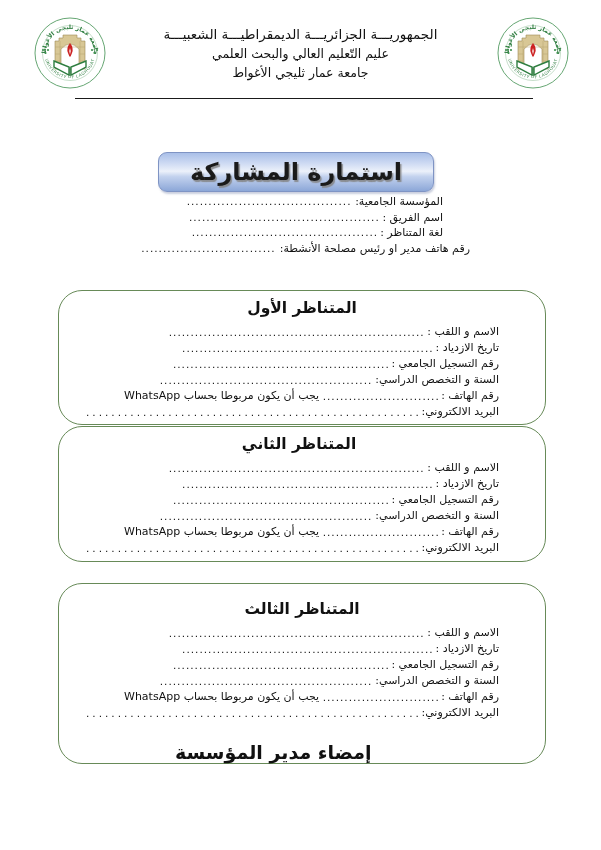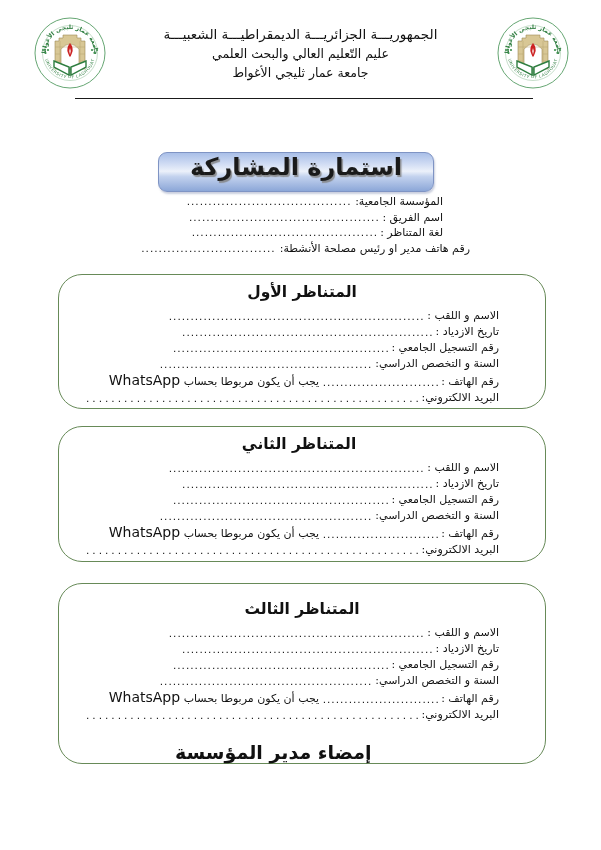--- a/index.html
+++ b/index.html
@@ -24,21 +24,21 @@
   .header-rule {
     position:absolute; top:98px; left:75px; width:458px; height:0;
     border-top:1.5px solid #1a1a1a;
   }
 
   
   .title-box {
     position:absolute; top:152px; left:158px; width:276px; height:40px;
     border:1px solid #7f94c4; border-radius:9px;
     background:linear-gradient(180deg,#a9bfe8 0%,#cfdbf3 28%,#ecf1fa 48%,#c3d2ee 62%,#8ca7d8 100%);
-    display:flex; justify-content:center;
+    display:flex; align-items:center; justify-content:center;
     box-shadow:1px 2px 2px rgba(150,160,190,.5);
   }
   .title-box .title-text {
     direction:rtl; font-size:24px; font-weight:bold; color:#1a1a1a;
     text-shadow:1.5px 1.5px 1px rgba(130,130,130,.85);
     white-space:nowrap; letter-spacing:1px;
   }
 
   
   .general-fields {
@@ -57,29 +57,29 @@
   .d255{width:255px;} .d250{width:250px;} .d215{width:215px;} .d212{width:212px;}
   .d115{width:115px;}
   .dspaced{width:332px; letter-spacing:3px;}
 
   
   .section-box {
     position:absolute; left:58px; width:488px;
     border:1.2px solid #678a58; border-radius:24px;
     padding:6px 46px 8px 14px; direction:rtl;
   }
-  .box1 { top:274px; height:135px; }
+  .box1 { top:290px; height:135px; }
   .box2 { top:426px; height:136px;padding-left:8px; }
   .box3 { top:583px; height:181px; padding-top:14px; }
   .section-title {
     text-align:center; font-weight:bold; font-size:15.5px; line-height:22px;
     margin-bottom:5px; margin-left:32px;
   }
   .section-box .field-row { font-size:11px; line-height:16px; white-space:nowrap; }
-  .ltr-word { direction:ltr; unicode-bidi:embed; display:inline-block; font-size:14px; }
+  .ltr-word { direction:ltr; unicode-bidi:embed; display:inline-block; font-size:11px; }
 
   
   .signature {
     position:absolute; top:741px; left:175px;
     direction:rtl; font-weight:bold; font-size:19px;
   }
 
   svg text { font-family:"DejaVu Sans", sans-serif; }
 </style>
 </head>

